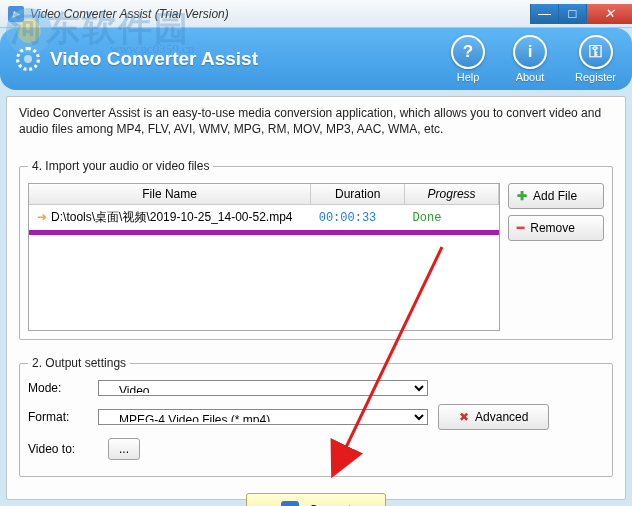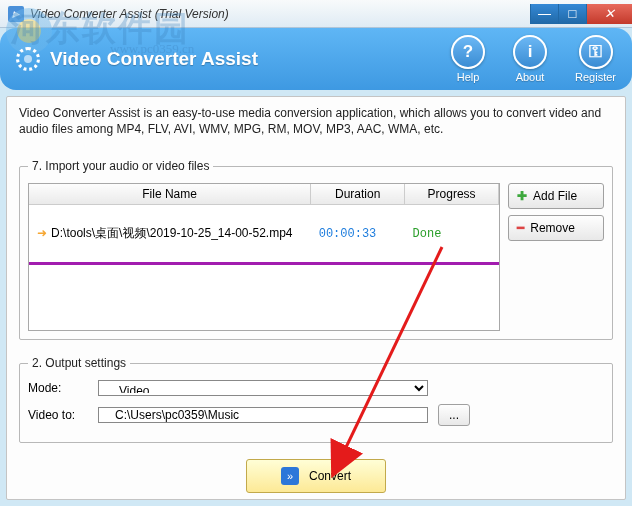--- a/index.html
+++ b/index.html
@@ -29,24 +29,24 @@
     .desc { font-size: 12px; color: #222; line-height: 1.35; margin-bottom: 22px; }
 
     fieldset { border: 1px solid #b8b8b8; padding: 10px 8px 8px; margin-bottom: 16px; border-radius: 2px; }
     legend { padding: 0 4px; color: #222; }
 
     
     .file-area { display: flex; gap: 8px; }
     .file-table { flex: 1; border: 1px solid #a8a8a8; background: #fff; height: 148px; overflow: auto; }
     table { width: 100%; border-collapse: collapse; }
     th { background: linear-gradient(#fdfdfd,#eaeaea); text-align: center; font-weight: normal; padding: 3px 8px; border-right: 1px solid #ccc; border-bottom: 1px solid #ccc; }
-    td { padding: 20px 8px; border-bottom: 3px solid #a21caf; }
+    td { padding: 4px 8px; border-bottom: 5px solid #a21caf; }
     .col-name { width: 60%; }
     .col-dur { width: 20%; }
-    .col-prog { width: 20%; }
+    .col-prog { width: 20%; font-style: italic; }
     .file-icon { color: #f6a733; margin-right: 4px; }
     .dur-val { color: #1e7ddd; font-family: "Courier New", monospace; }
     .prog-val { color: #2a9e2a; font-family: "Courier New", monospace; }
 
     .side-btns { display: flex; flex-direction: column; gap: 6px; width: 96px; }
     .btn { background: linear-gradient(#fefefe,#e8e8e8); border: 1px solid #a0a0a0; border-radius: 3px; padding: 5px 8px; cursor: pointer; display: flex; align-items: center; gap: 6px; font-size: 12px;}
     .ic-add { color: #3da83d; font-weight: bold; }
     .ic-rem { color: #d44; font-weight: bold; }
 
     
@@ -103,21 +103,21 @@
       <div class="bcirc">⚿</div>
       <span class="blbl">Register</span>
     </div>
   </div>
 </div>
 
 <div class="main">
   <div class="desc">Video Converter Assist is an easy-to-use media conversion application, which allows you to convert video and audio files among MP4, FLV, AVI, WMV, MPG, RM, MOV, MP3, AAC, WMA, etc.</div>
 
   <fieldset>
-    <legend>7. Import your audio or video files</legend>
+    <legend>4. Import your audio or video files</legend>
     <div class="file-area">
       <div class="file-table">
         <table>
           <thead>
             <tr>
               <th class="col-name">File Name</th>
               <th class="col-dur">Duration</th>
               <th class="col-prog">Progress</th>
             </tr>
           </thead>
@@ -146,24 +146,33 @@
   <fieldset>
     <legend>2. Output settings</legend>
 
     <div class="row">
       <span class="row-lbl">Mode:</span>
       <select class="sel">
         <option>Video</option>
       </select>
     </div>
 
+    <div class="row">
+      <span class="row-lbl">Format:</span>
+      <select class="sel">
+        <option>MPEG-4 Video Files (*.mp4)</option>
+      </select>
+      <button class="btn adv">
+        <span class="ic-adv">✖</span>
+        <span>Advanced</span>
+      </button>
+    </div>
 
     <div class="row">
       <span class="row-lbl">Video to:</span>
-      <input class="txt" type="text" value="C:\Users\pc0359\Music" style="">
       <button class="btn browse">...</button>
     </div>
   </fieldset>
 
   <div class="convert-wrap">
     <button class="convert-btn">
       <span class="ic-conv">»</span>
       <span>Convert</span>
     </button>
   </div>

